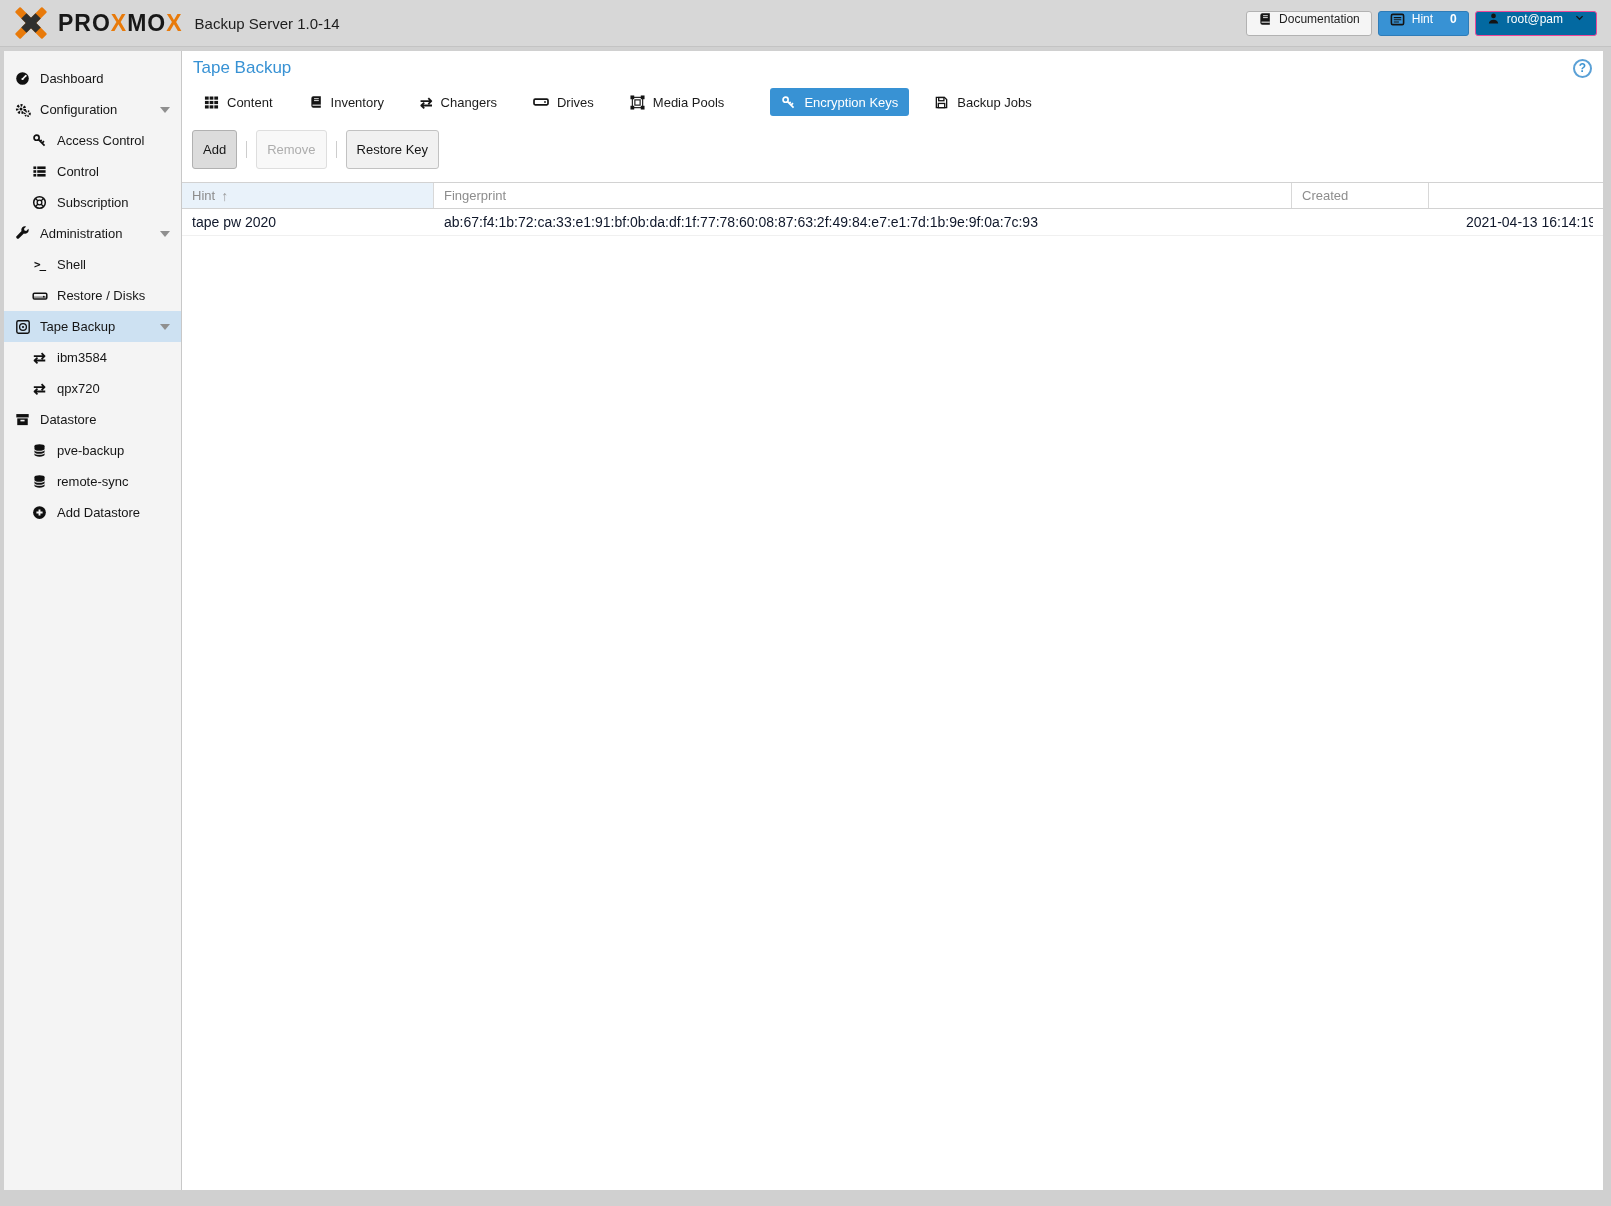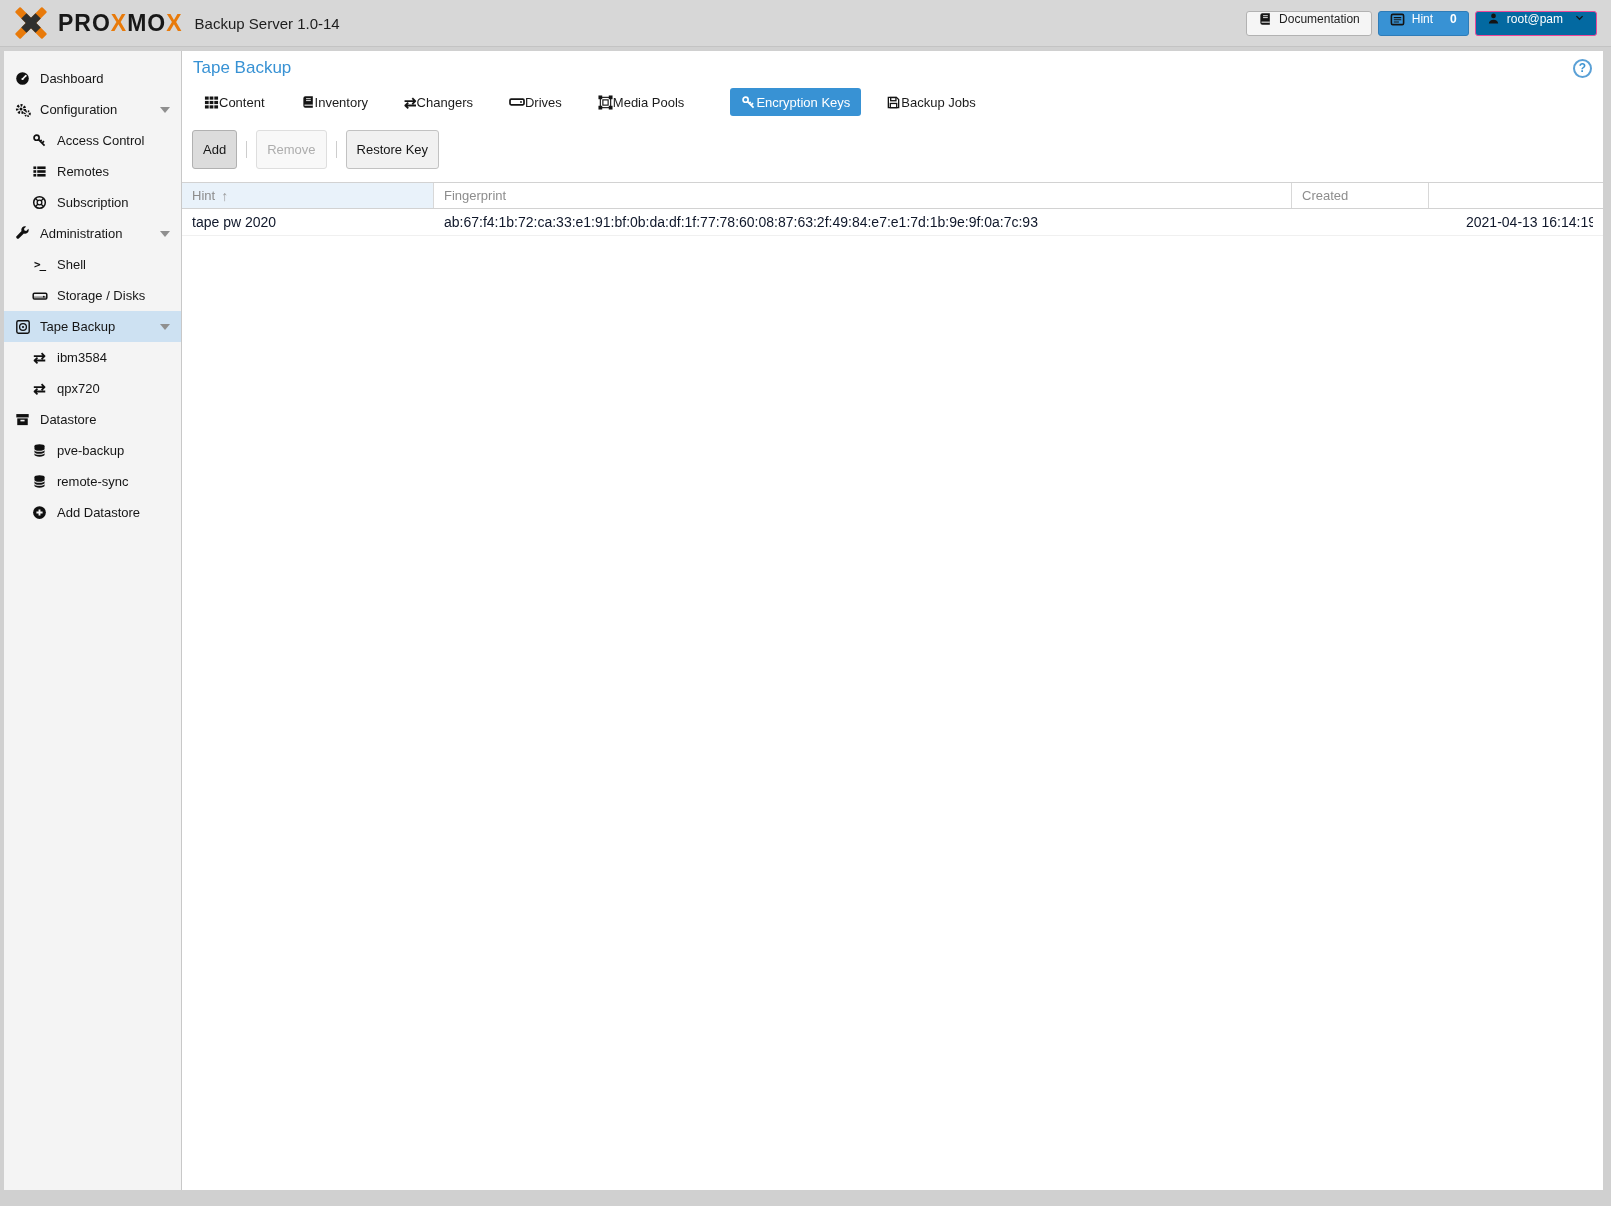--- a/index.html
+++ b/index.html
@@ -45,21 +45,21 @@
   .glyph.term { font-family:"DejaVu Sans Mono", monospace; font-size:11px; letter-spacing:-1px; }
 
   
   .content-head { display:flex; align-items:center; justify-content:space-between; padding:6px 11px 0 11px; height:28px; }
   .page-title { font-size:17px; color:#3892d4; }
   .help { width:19px; height:19px; border:2px solid #5aa0d6; border-radius:50%; color:#3d94d2;
           font-size:12px; font-weight:bold; display:flex; align-items:center; justify-content:center; cursor:pointer; }
 
   
   .tabs { display:flex; gap:14px; padding:0 11px; align-items:center; margin-top:9px; }
-  .tab { height:28px; display:flex; align-items:center; padding:0 11px; font-size:13px;
+  .tab { height:28px; display:flex; align-items:center; gap:8px; padding:0 11px; font-size:13px;
          color:#1b1b1b; border-radius:3px; cursor:pointer; white-space:nowrap; }
   .ticon { display:flex; color:#141414; }
   .tab.active { background:#3892d4; color:#fff;margin-left:21px; }
   .tab.active .ticon { color:#fff; }
 
   
   .toolbar { display:flex; align-items:center; gap:9px; padding:0 10px; margin-top:14px; }
   .tbtn { height:39px; display:flex; align-items:center; padding:0 10px; font-size:13px;
           border-radius:3px; cursor:pointer; }
   .tbtn.add     { background:#dcdcdc; border:1px solid #b1b1b1; color:#161616; }
@@ -177,21 +177,21 @@
       <span class="s-icon">
         <svg width="15" height="15" viewBox="0 0 16 16" fill="currentColor">
             <rect x="1.5" y="2.6" width="3" height="2.8"></rect>
             <rect x="5.6" y="2.6" width="8.9" height="2.8"></rect>
             <rect x="1.5" y="6.6" width="3" height="2.8"></rect>
             <rect x="5.6" y="6.6" width="8.9" height="2.8"></rect>
             <rect x="1.5" y="10.6" width="3" height="2.8"></rect>
             <rect x="5.6" y="10.6" width="8.9" height="2.8"></rect>
           </svg>
       </span>
-      <span>Remotes</span>
+      <span>Control</span>
     </div>
 
     <div class="s-item child">
       <span class="s-icon">
         <svg width="15" height="15" viewBox="0 0 16 16" fill="none" stroke="currentColor">
             <circle cx="8" cy="8" r="6.2" stroke-width="1.6"></circle>
             <circle cx="8" cy="8" r="2.5" stroke-width="1.4"></circle>
             <path d="M3.7 3.7l2.5 2.5M12.3 3.7L9.8 6.2M3.7 12.3l2.5-2.5M12.3 12.3L9.8 9.8" stroke-width="1.4"></path>
           </svg>
       </span>
@@ -216,21 +216,21 @@
     </div>
 
     <div class="s-item child">
       <span class="s-icon">
         <svg width="16" height="16" viewBox="0 0 16 16" fill="none" stroke="currentColor">
             <rect x="1.2" y="5.2" width="13.6" height="5.8" rx="1.3" stroke-width="1.5"></rect>
             <circle cx="11.8" cy="8.7" r="0.9" fill="currentColor" stroke="none"></circle>
             <path d="M2 9.1h12" stroke-width="1" opacity="0.7"></path>
           </svg>
       </span>
-      <span>Storage / Disks</span>
+      <span>Restore / Disks</span>
     </div>
 
     <div class="s-item selected">
       <span class="s-icon">
         <svg width="16" height="16" viewBox="0 0 16 16" fill="none" stroke="currentColor">
             <rect x="1.8" y="1.8" width="12.4" height="12.4" rx="1.6" stroke-width="1.4"></rect>
             <circle cx="8" cy="8" r="3.4" stroke-width="1.3"></circle>
             <circle cx="8" cy="8" r="1.1" fill="currentColor" stroke="none"></circle>
           </svg>
       </span>

